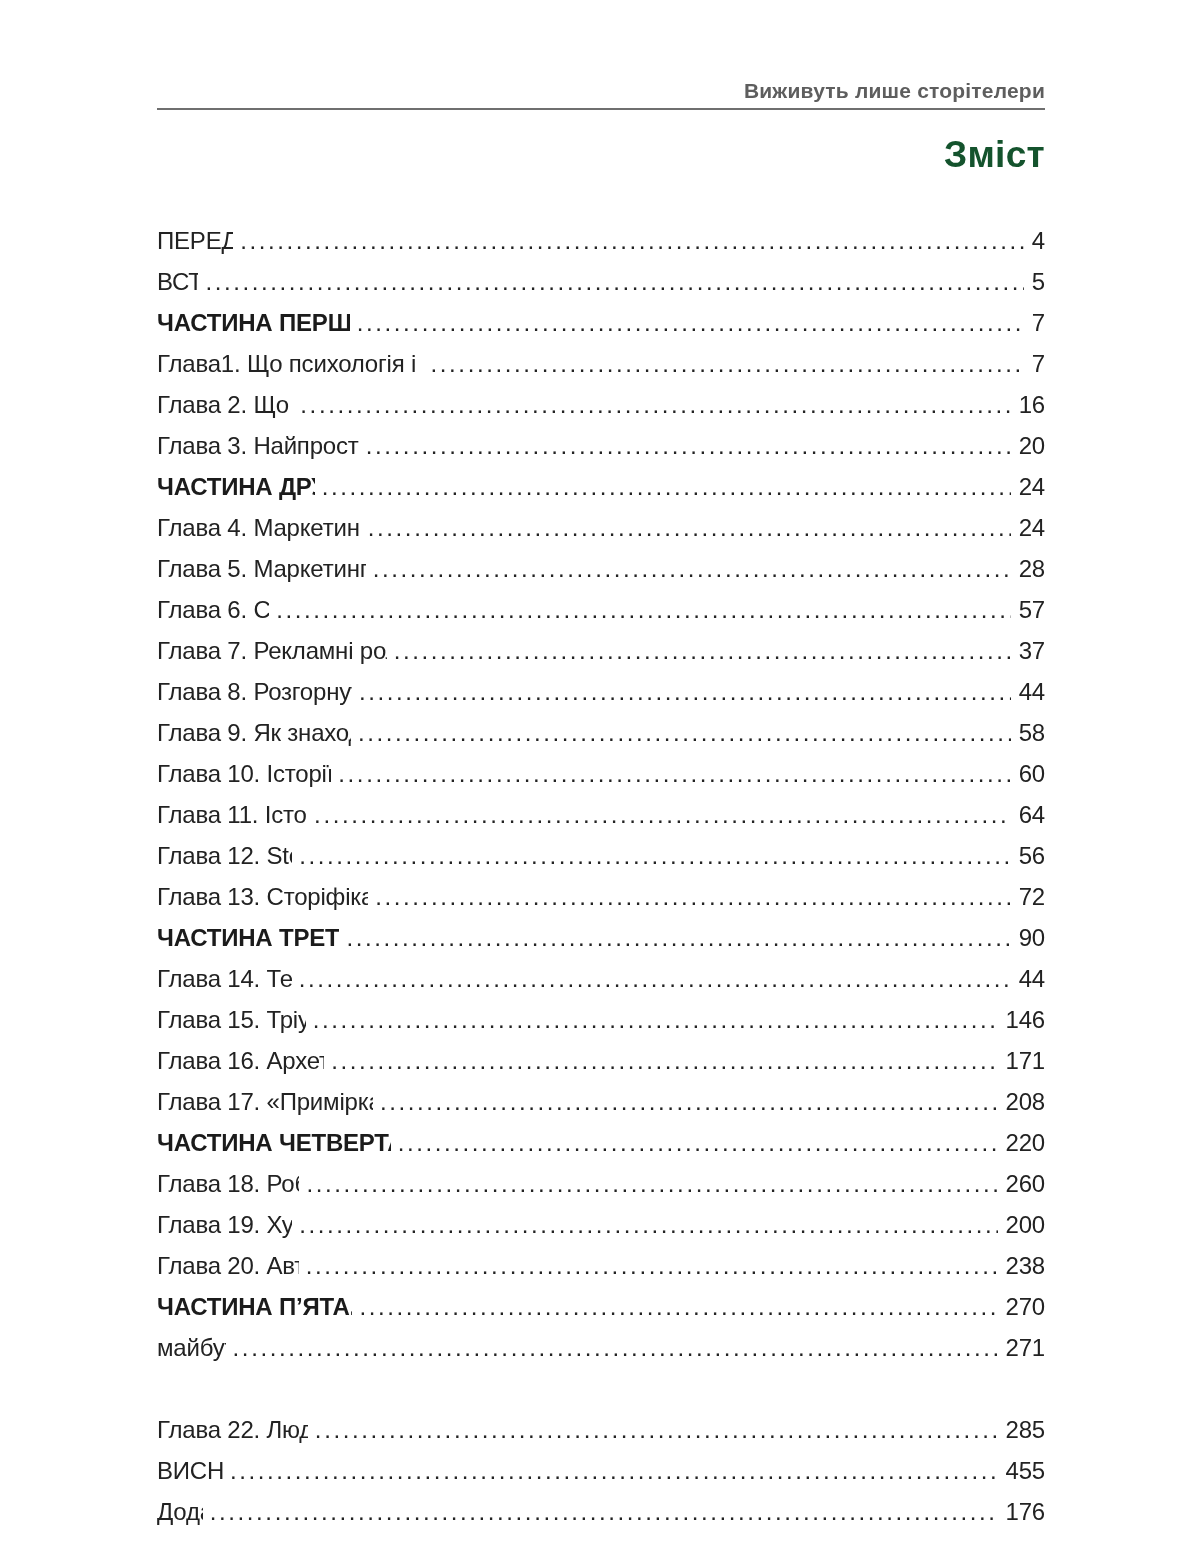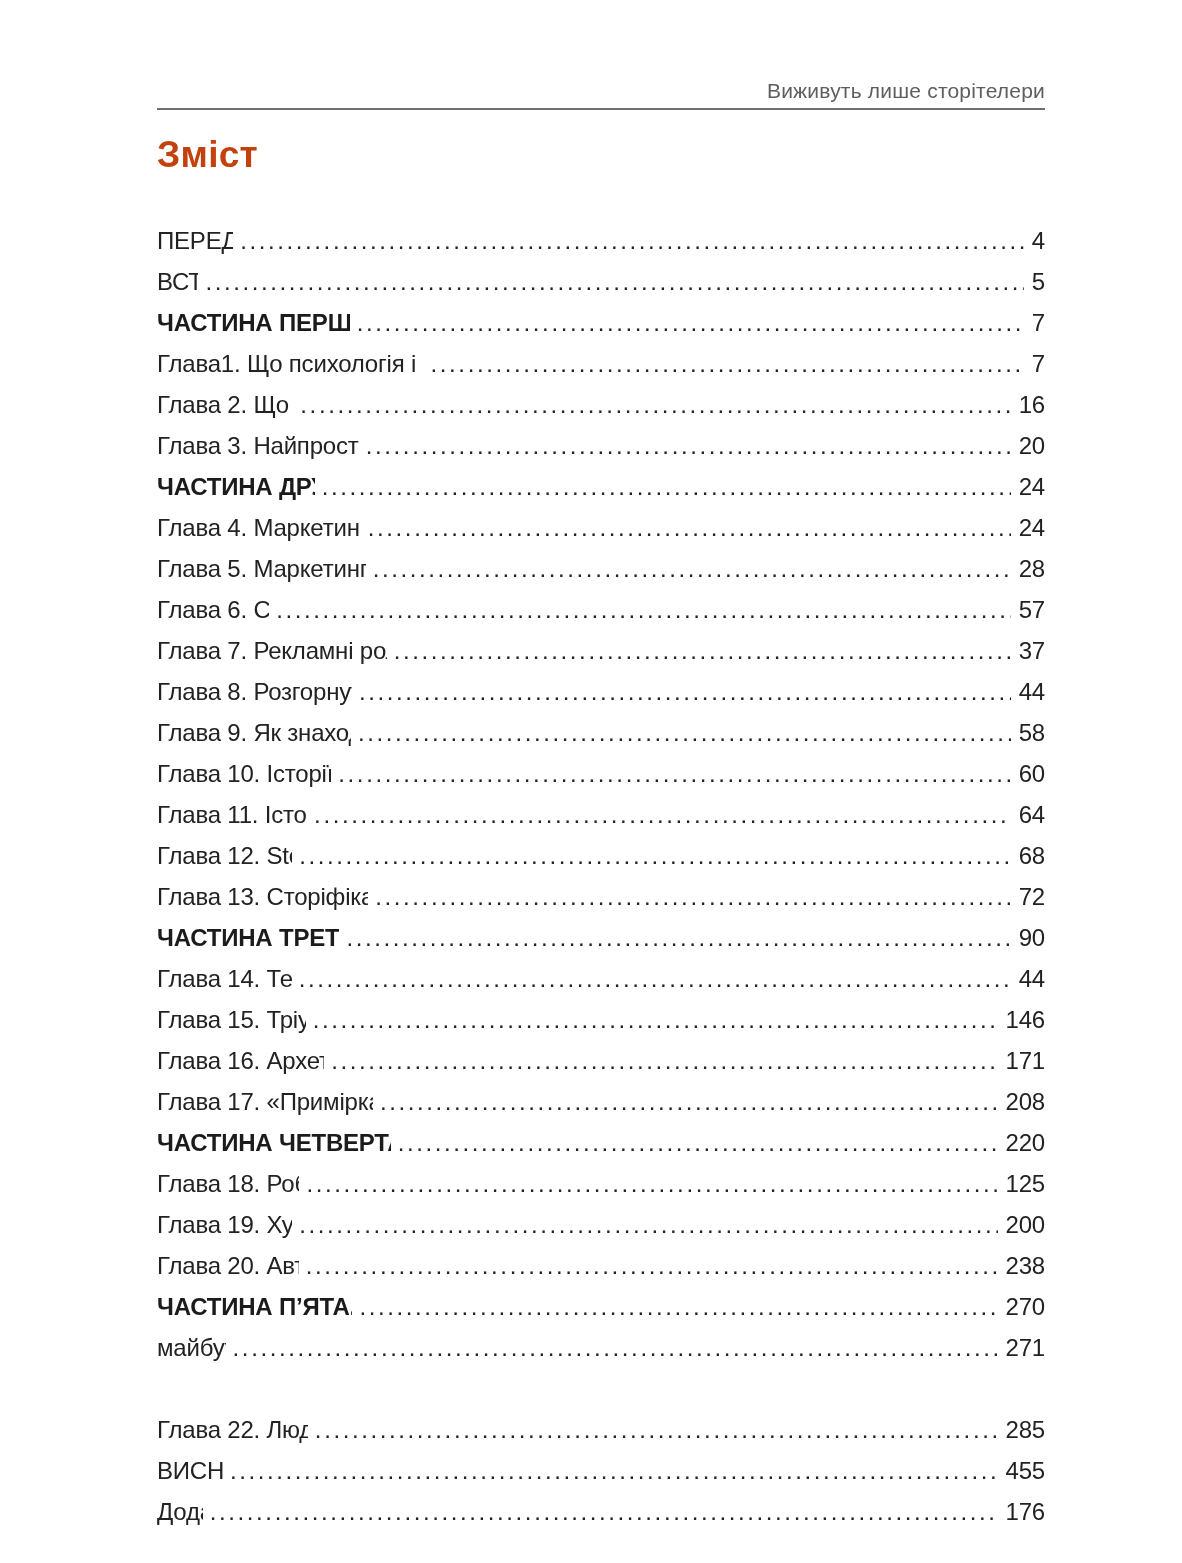--- a/index.html
+++ b/index.html
@@ -21,32 +21,33 @@
     padding: 0 137px 0 157px;
   }
   .running-header {
     padding-top: 80px;
     text-align: right;
     font-size: 21px;
     line-height: 21px;
     color: #5e5e5e;
     letter-spacing: 0.2px;
     margin-bottom: 7px;
+    font-weight: bold;
   }
   .header-rule {
     height: 0;
     border-top: 2px solid #6f6f6f;
   }
   .doc-title {
     margin-top: 25px;
-    text-align: left;
+    text-align: right;
     font-size: 37px;
     line-height: 40px;
     font-weight: bold;
-    color: #c2410c;
+    color: #14532d;
     letter-spacing: 0.3px;
   }
   .toc {
     margin-top: 45px;
     font-size: 24px;
     letter-spacing: -0.2px;
     color: #222222;
   }
   .toc-entry {
     display: flex;
@@ -196,21 +197,21 @@
 
     <div class="toc-entry">
       <span class="t">Глава 11. Історія про продукти</span>
       <span class="dots"></span>
       <span class="pg">64</span>
     </div>
 
     <div class="toc-entry">
       <span class="t">Глава 12. Story споживачів</span>
       <span class="dots"></span>
-      <span class="pg">68</span>
+      <span class="pg">56</span>
     </div>
 
     <div class="toc-entry">
       <span class="t">Глава 13. Сторіфікація внутрішньої комунікації</span>
       <span class="dots"></span>
       <span class="pg">72</span>
     </div>
 
     <div class="toc-entry bold">
       <span class="t">ЧАСТИНА ТРЕТЯ. Персонажі історій</span>
@@ -244,21 +245,21 @@
 
     <div class="toc-entry bold">
       <span class="t">ЧАСТИНА ЧЕТВЕРТА. Технологія посилення історії</span>
       <span class="dots"></span>
       <span class="pg">220</span>
     </div>
 
     <div class="toc-entry">
       <span class="t">Глава 18. Робота з деталями</span>
       <span class="dots"></span>
-      <span class="pg">125</span>
+      <span class="pg">260</span>
     </div>
 
     <div class="toc-entry">
       <span class="t">Глава 19. Художні прийоми</span>
       <span class="dots"></span>
       <span class="pg">200</span>
     </div>
 
     <div class="toc-entry">
       <span class="t">Глава 20. Авторські прийоми</span>

